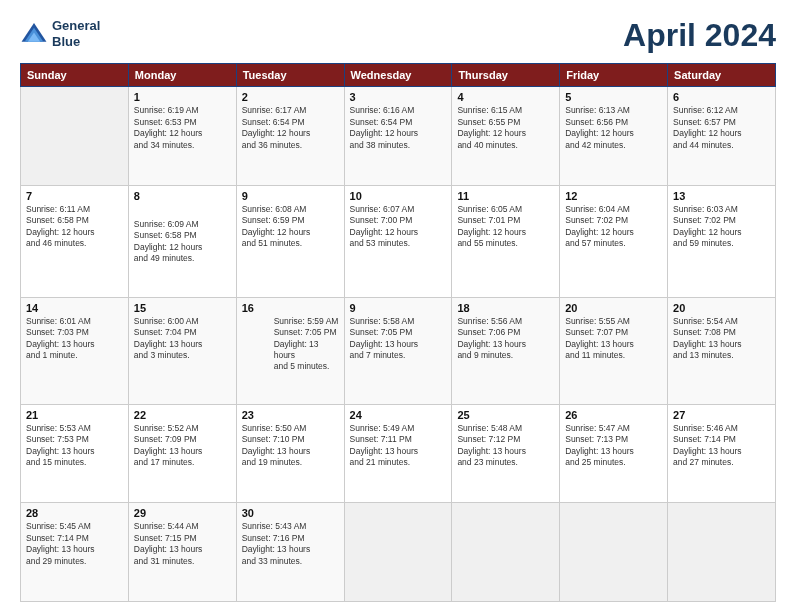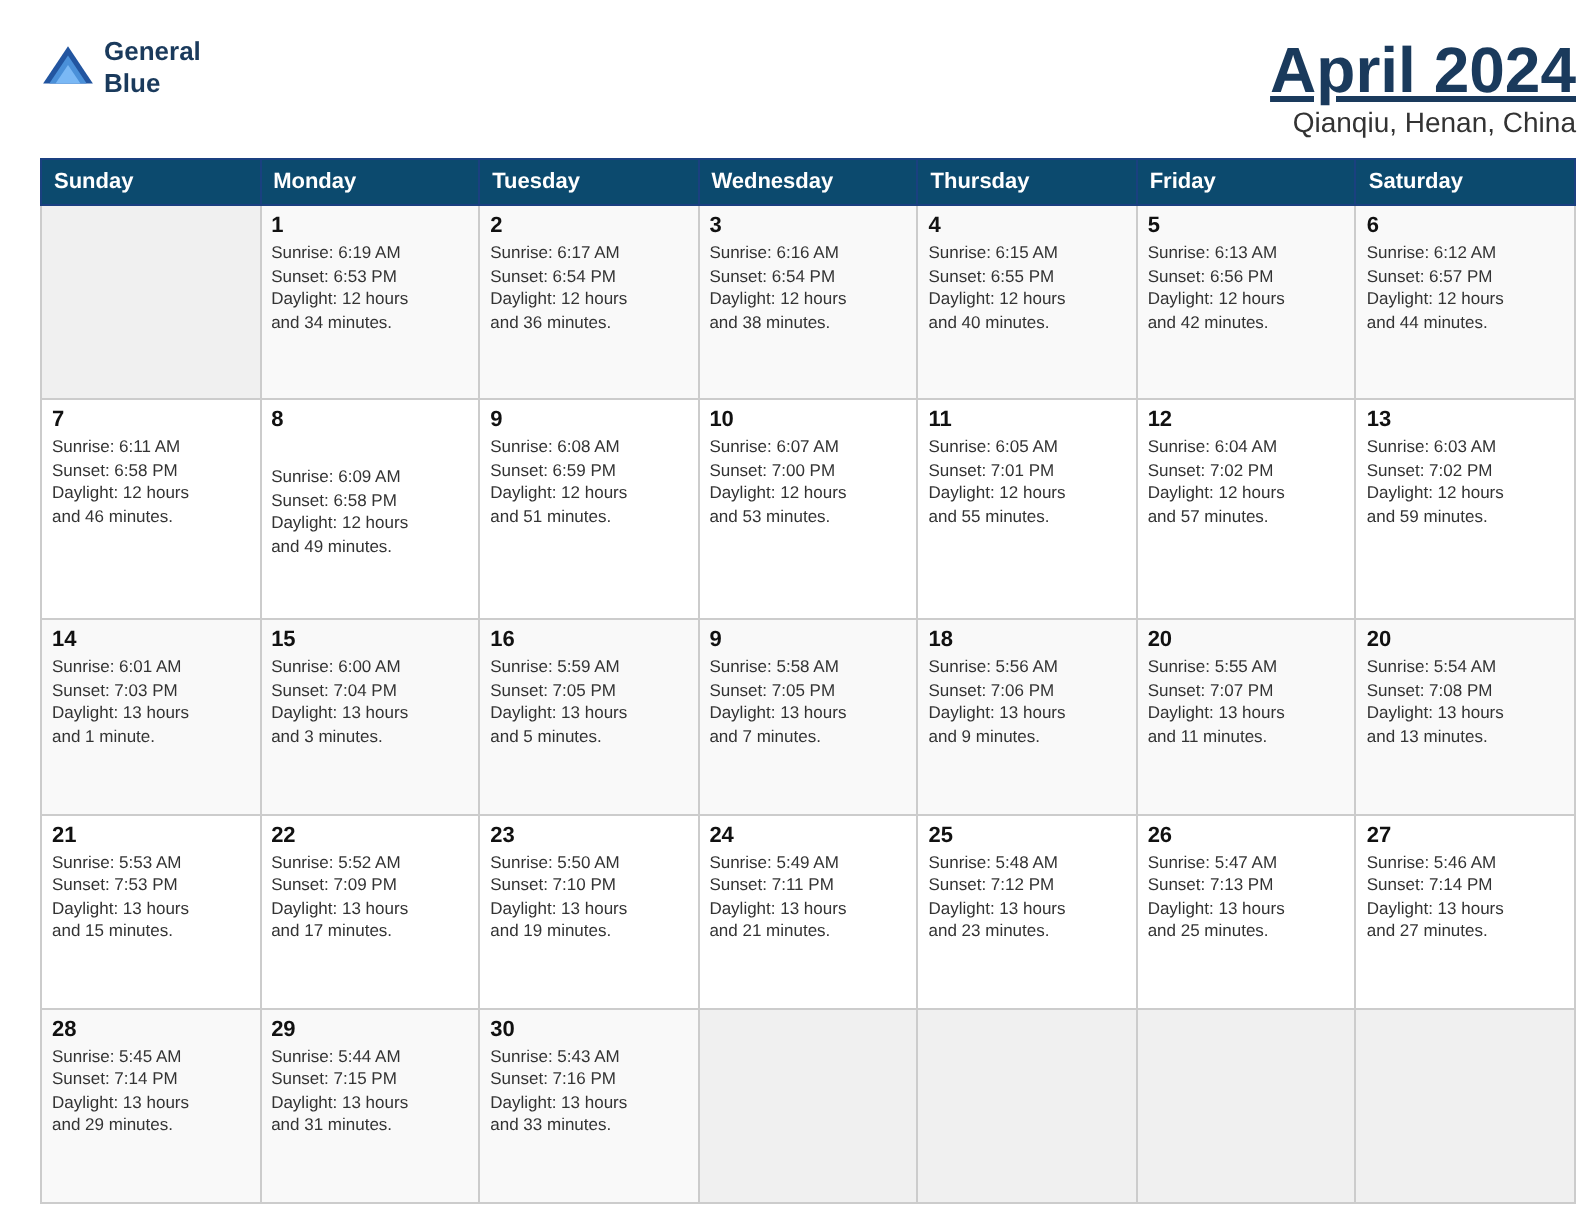--- a/index.html
+++ b/index.html
@@ -6,21 +6,21 @@
     body {
       font-family: Arial, sans-serif;
       background: #fff;
       width: 792px;
       height: 612px;
       overflow: hidden;
     }
     .page {
       width: 792px;
       height: 612px;
-      padding: 18px 4px 10px 20px;
+      padding: 18px 16px 10px 20px;
       display: flex;
       flex-direction: column;
     }
     .header {
       display: flex;
       justify-content: space-between;
       align-items: flex-start;
       margin-bottom: 10px;
     }
     .logo {
@@ -39,34 +39,33 @@
       height: 28px;
     }
     .title-block {
       text-align: right;
     }
     .month-title {
       font-size: 32px;
       font-weight: bold;
       color: #1a3a5c;
       line-height: 1.1;
-      text-decoration: underline;
     }
     .subtitle {
       font-size: 14px;
       color: #333;
     }
     .calendar {
       width: 100%;
       border-collapse: collapse;
       flex: 1;
       font-size: 9.5px;
     }
     .calendar thead th {
-      background: #0c4a6e;
+      background: #7f1d1d;
       color: #fff;
       text-align: left;
       padding: 5px 6px;
       font-size: 11px;
       font-weight: bold;
       border: 1px solid #1a4080;
     }
     .calendar tbody td {
       border: 1px solid #ccc;
       vertical-align: top;
@@ -105,21 +104,20 @@
         <polygon points="18,10 30,28 6,28" fill="#4a90d9"></polygon>
         <polygon points="18,16 26,28 10,28" fill="#7ab8f5"></polygon>
       </svg>
       <div class="logo-text">
         <div>General</div>
         <div>Blue</div>
       </div>
     </div>
     <div class="title-block">
       <div class="month-title">April 2024</div>
-      <div class="subtitle">Qianqiu, Henan, China</div>
     </div>
   </div>
 
   <table class="calendar">
     <thead>
       <tr>
         <th>Sunday</th>
         <th>Monday</th>
         <th>Tuesday</th>
         <th>Wednesday</th>
@@ -235,21 +233,21 @@
           </td>
           <td>
             <span class="day-number">15</span>
             <div class="day-info" style="white-space: pre-line;">Sunrise: 6:00 AM
 Sunset: 7:04 PM
 Daylight: 13 hours
 and 3 minutes.</div>
           </td>
           <td>
             <span class="day-number">16</span>
-            <div class="day-info" style="white-space: pre-line;">Sunrise: 5:59 AM
+            <div class="day-info" style="white-space: pre-line; margin-left: 32px;">Sunrise: 5:59 AM
 Sunset: 7:05 PM
 Daylight: 13 hours
 and 5 minutes.</div>
           </td>
           <td>
             <span class="day-number">9</span>
             <div class="day-info" style="white-space: pre-line;">Sunrise: 5:58 AM
 Sunset: 7:05 PM
 Daylight: 13 hours
 and 7 minutes.</div>

